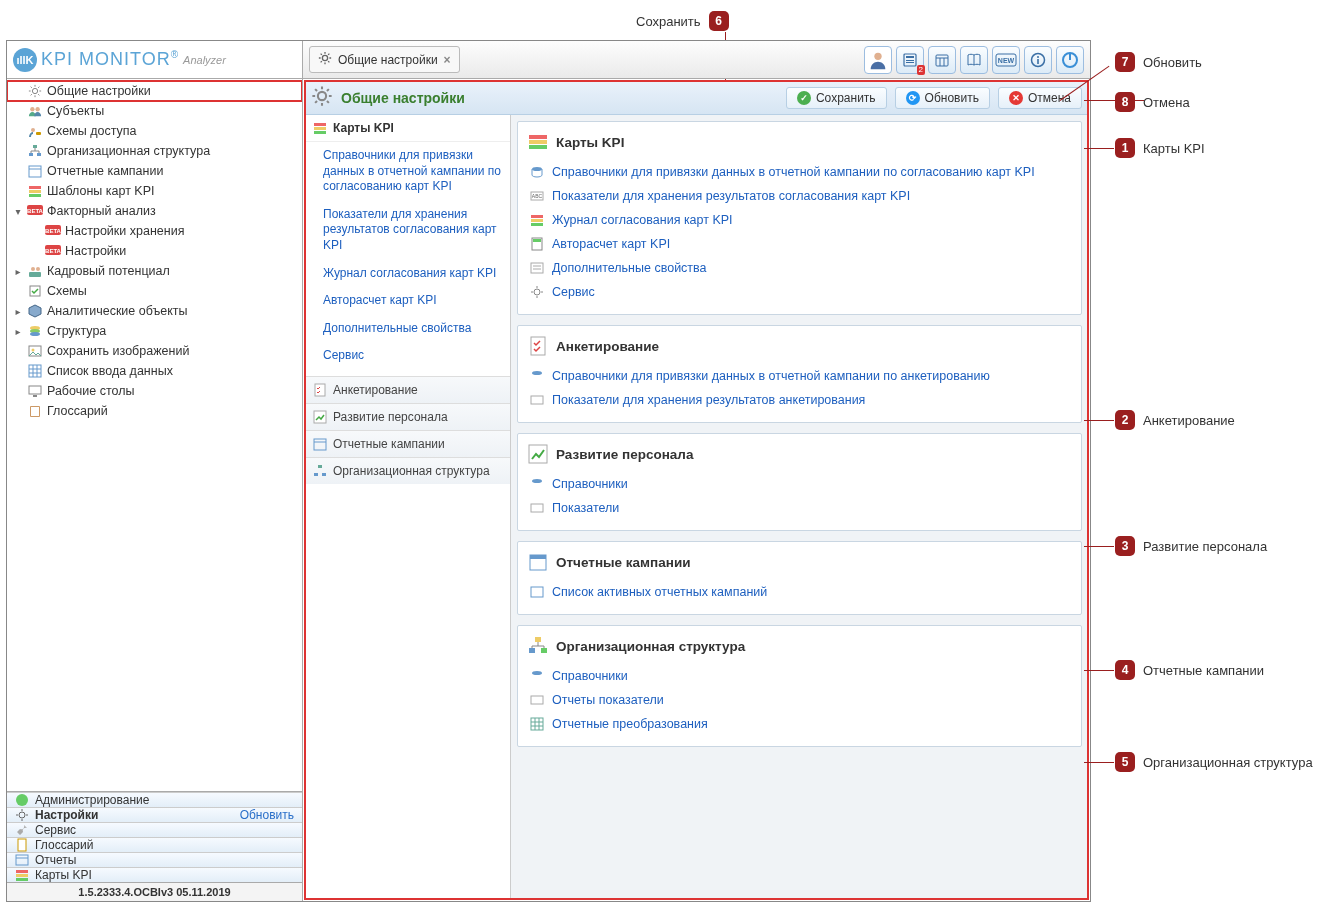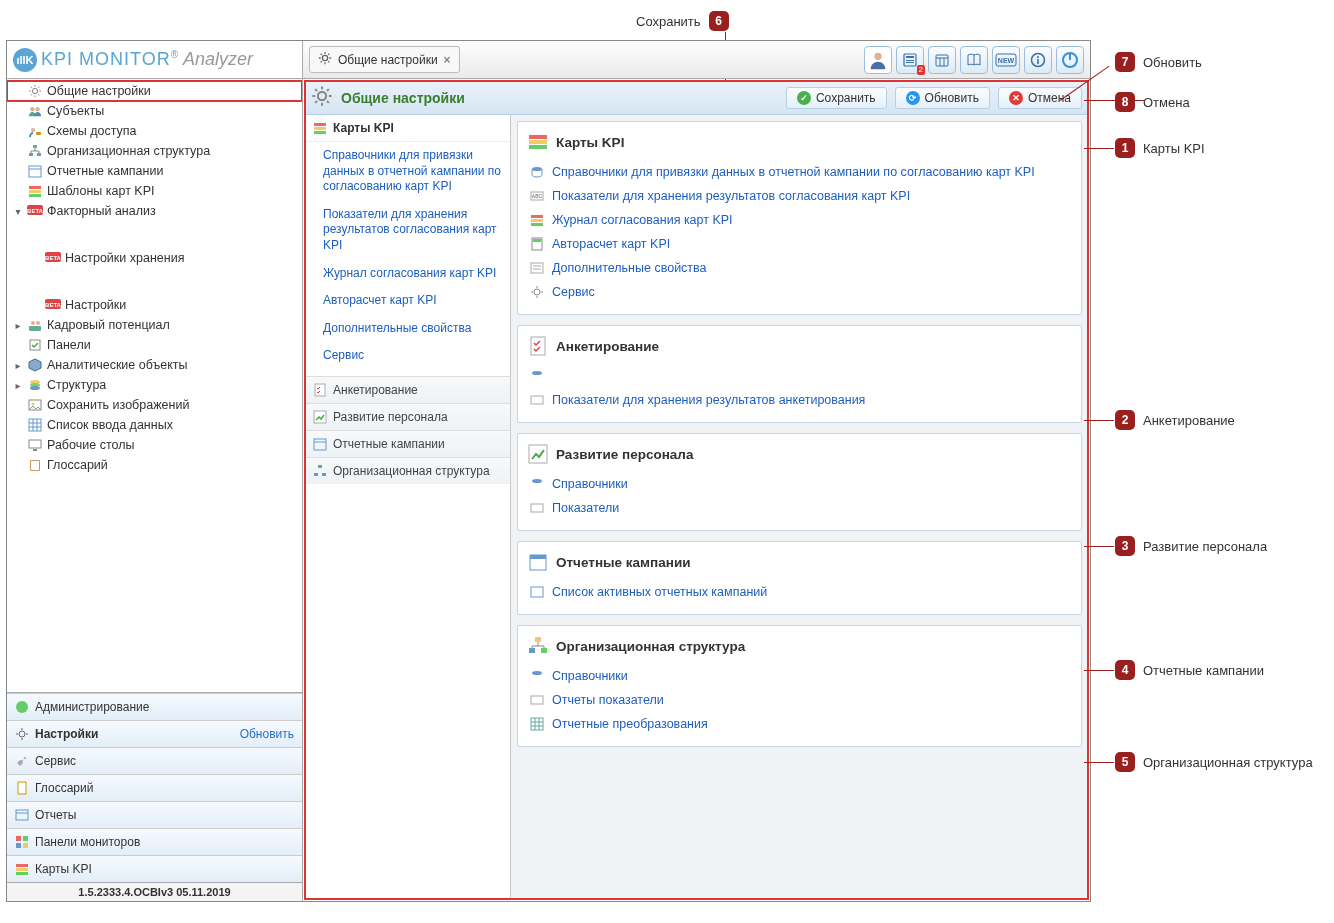--- a/index.html
+++ b/index.html
@@ -41,21 +41,21 @@
   display: inline-flex;
   align-items: center;
   justify-content: center;
   color: #fff;
   font-weight: bold;
   font-size: 11px;
   margin-right: 4px;
 }
 .logo-text { color: #5ba4d6; font-size: 18px; letter-spacing: 1px; font-weight: 300; }
 .logo-text .reg { font-size: 10px; vertical-align: super; }
-.logo-sub { color: #999; font-size: 18px; margin-left: 4px; font-style: italic; }
+.logo-sub { color: #999; font-size: 11px; margin-left: 4px; font-style: italic; }
 .tab-strip {
   flex: 1;
   display: flex;
   align-items: center;
   padding: 0 6px;
   background: linear-gradient(#fdfdfd,#eaeaea);
 }
 .tab {
   display: inline-flex;
   align-items: center;
@@ -119,27 +119,27 @@
   gap: 4px;
   white-space: nowrap;
   cursor: pointer;
 }
 .tree-item .arrow { width:10px; display:inline-block; color:#666; font-size:10px; text-align:center;}
 .tree-item .ico { width:16px; height:16px; display:inline-flex; align-items:center; justify-content:center;}
 .tree-item.selected {
   outline: 2px solid #d33;
   outline-offset: -1px;
 }
-.tree-child { padding-left: 38px; margin-top: 27px; }
+.tree-child { padding-left: 38px; }
 .bottom-nav {
   border-top:1px solid #aaa;
 }
 .bnav-item {
   display:flex; align-items:center;
-  padding: 6px 8px;
+  padding: 0 8px;
   gap:6px;
   border-top:1px solid #ccc;
   background: linear-gradient(#f6faff,#e3eef8);
   cursor:pointer;
 }
 .bnav-item.active { font-weight:bold; }
 .bnav-item .refresh { margin-left:auto; color:#2a6fc9; font-weight:normal;}
 .status-bar {
   border-top:1px solid #aaa;
   text-align:center;
@@ -464,21 +464,21 @@
             <span>Кадровый потенциал</span>
           </div>
         <div class="tree-item">
             <span class="arrow"></span>
             <span class="ico">
               <svg width="14" height="14">
                 <rect x="2" y="2" width="10" height="10" fill="none" stroke="#888"></rect>
                 <path d="M4 7l2 2 4-4" fill="none" stroke="#4a4" stroke-width="1.5"></path>
               </svg>
             </span>
-            <span>Панели</span>
+            <span>Схемы</span>
           </div>
         <div class="tree-item">
             <span class="arrow">▸</span>
             <span class="ico">
               <svg width="14" height="14">
                 <path d="M7 1l6 3v6l-6 3-6-3V4z" fill="#8ac" stroke="#468"></path>
               </svg>
             </span>
             <span>Аналитические объекты</span>
           </div>
@@ -575,31 +575,20 @@
             <span>Глоссарий</span>
           </div>
         <div class="bnav-item">
             <span class="ico">
               <svg width="14" height="14">
                 <rect x="1" y="2" width="12" height="10" fill="none" stroke="#69c"></rect>
                 <line x1="1" y1="5" x2="13" y2="5" stroke="#69c"></line>
               </svg>
             </span>
             <span>Отчеты</span>
-          </div>
-        <div class="bnav-item">
-            <span class="ico">
-              <svg width="14" height="14">
-                <rect x="1" y="1" width="5" height="5" fill="#e66"></rect>
-                <rect x="8" y="1" width="5" height="5" fill="#6c6"></rect>
-                <rect x="1" y="8" width="5" height="5" fill="#69c"></rect>
-                <rect x="8" y="8" width="5" height="5" fill="#ec6"></rect>
-              </svg>
-            </span>
-            <span>Панели мониторов</span>
           </div>
         <div class="bnav-item">
             <span class="ico">
               <svg width="14" height="14">
                 <rect x="1" y="2" width="12" height="3" fill="#e66"></rect>
                 <rect x="1" y="6" width="12" height="3" fill="#ec6"></rect>
                 <rect x="1" y="10" width="12" height="3" fill="#6c6"></rect>
               </svg>
             </span>
             <span>Карты KPI</span>
@@ -767,20 +756,21 @@
                   </svg>
                 </span>
               <span>Анкетирование</span>
             </div>
             <div class="panel-link">
                 <span>
                   <svg width="14" height="14">
                     <ellipse cx="7" cy="4" rx="5" ry="2" fill="#69c"></ellipse>
                   </svg>
                 </span>
+                <span>Справочники для привязки данных в отчетной кампании по анкетированию</span>
               </div>
             <div class="panel-link">
                 <span>
                   <svg width="14" height="14">
                     <rect x="1" y="3" width="12" height="8" fill="#fff" stroke="#aaa"></rect>
                   </svg>
                 </span>
                 <span>Показатели для хранения результатов анкетирования</span>
               </div>
           </div>

